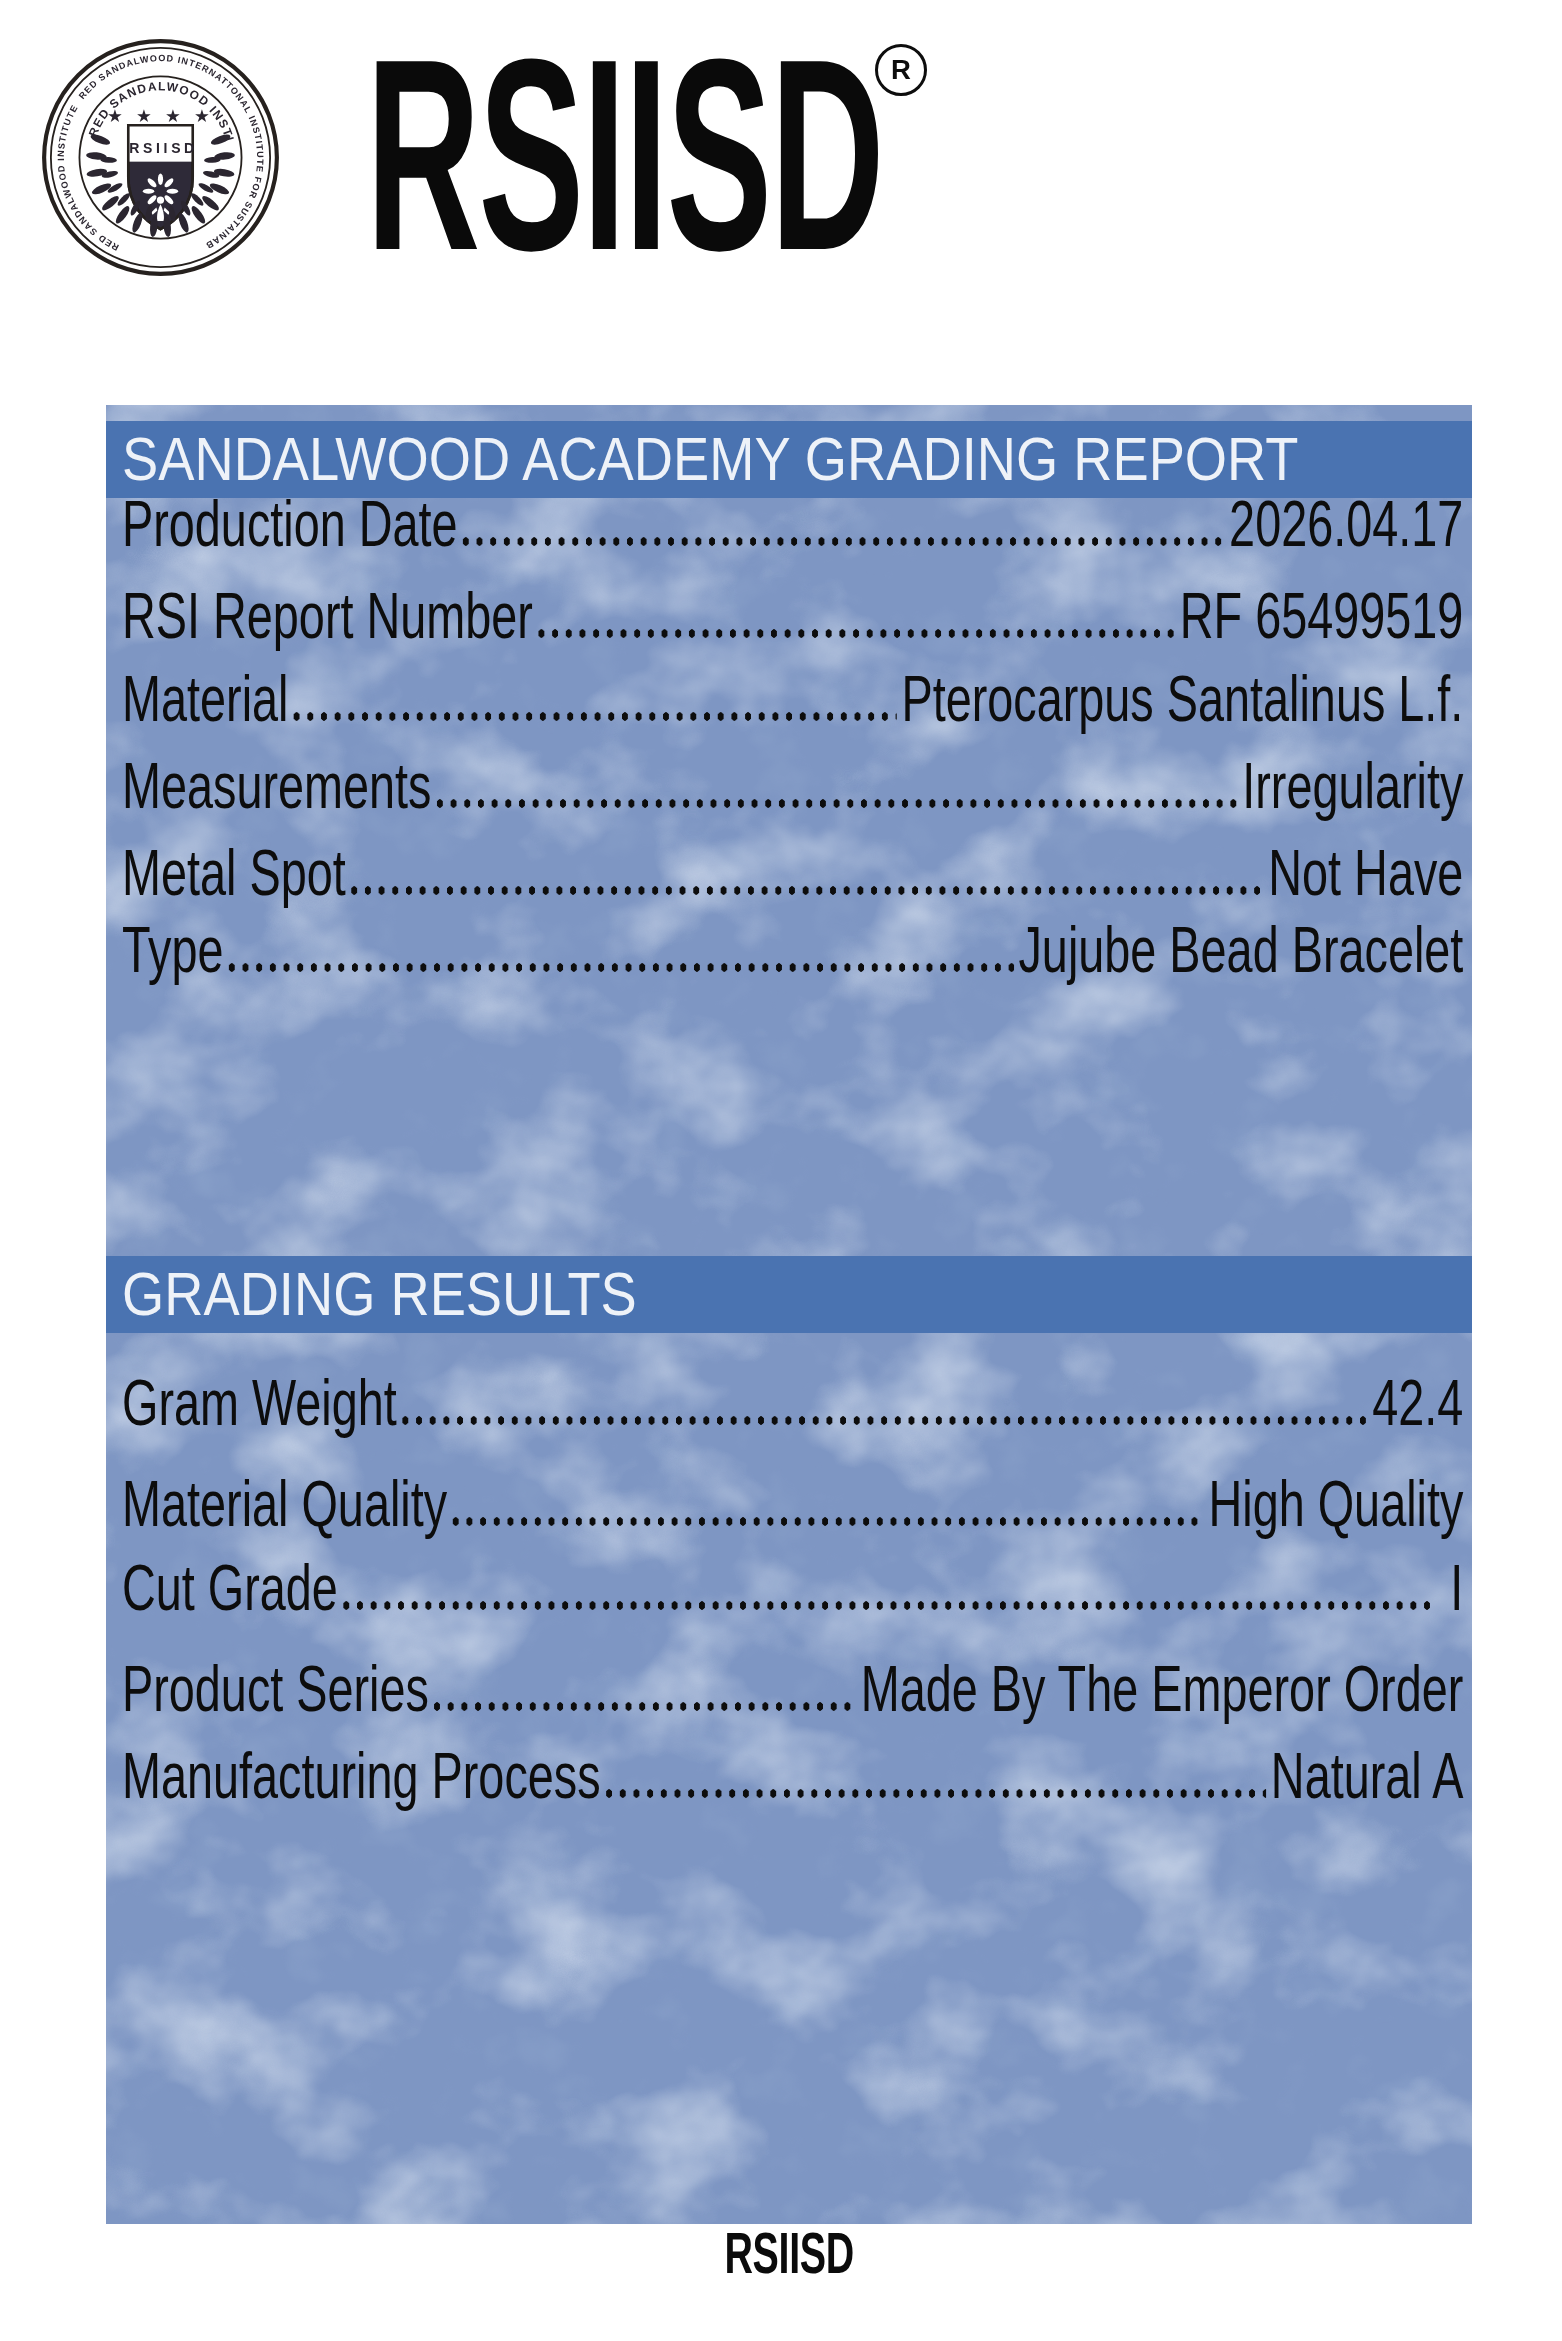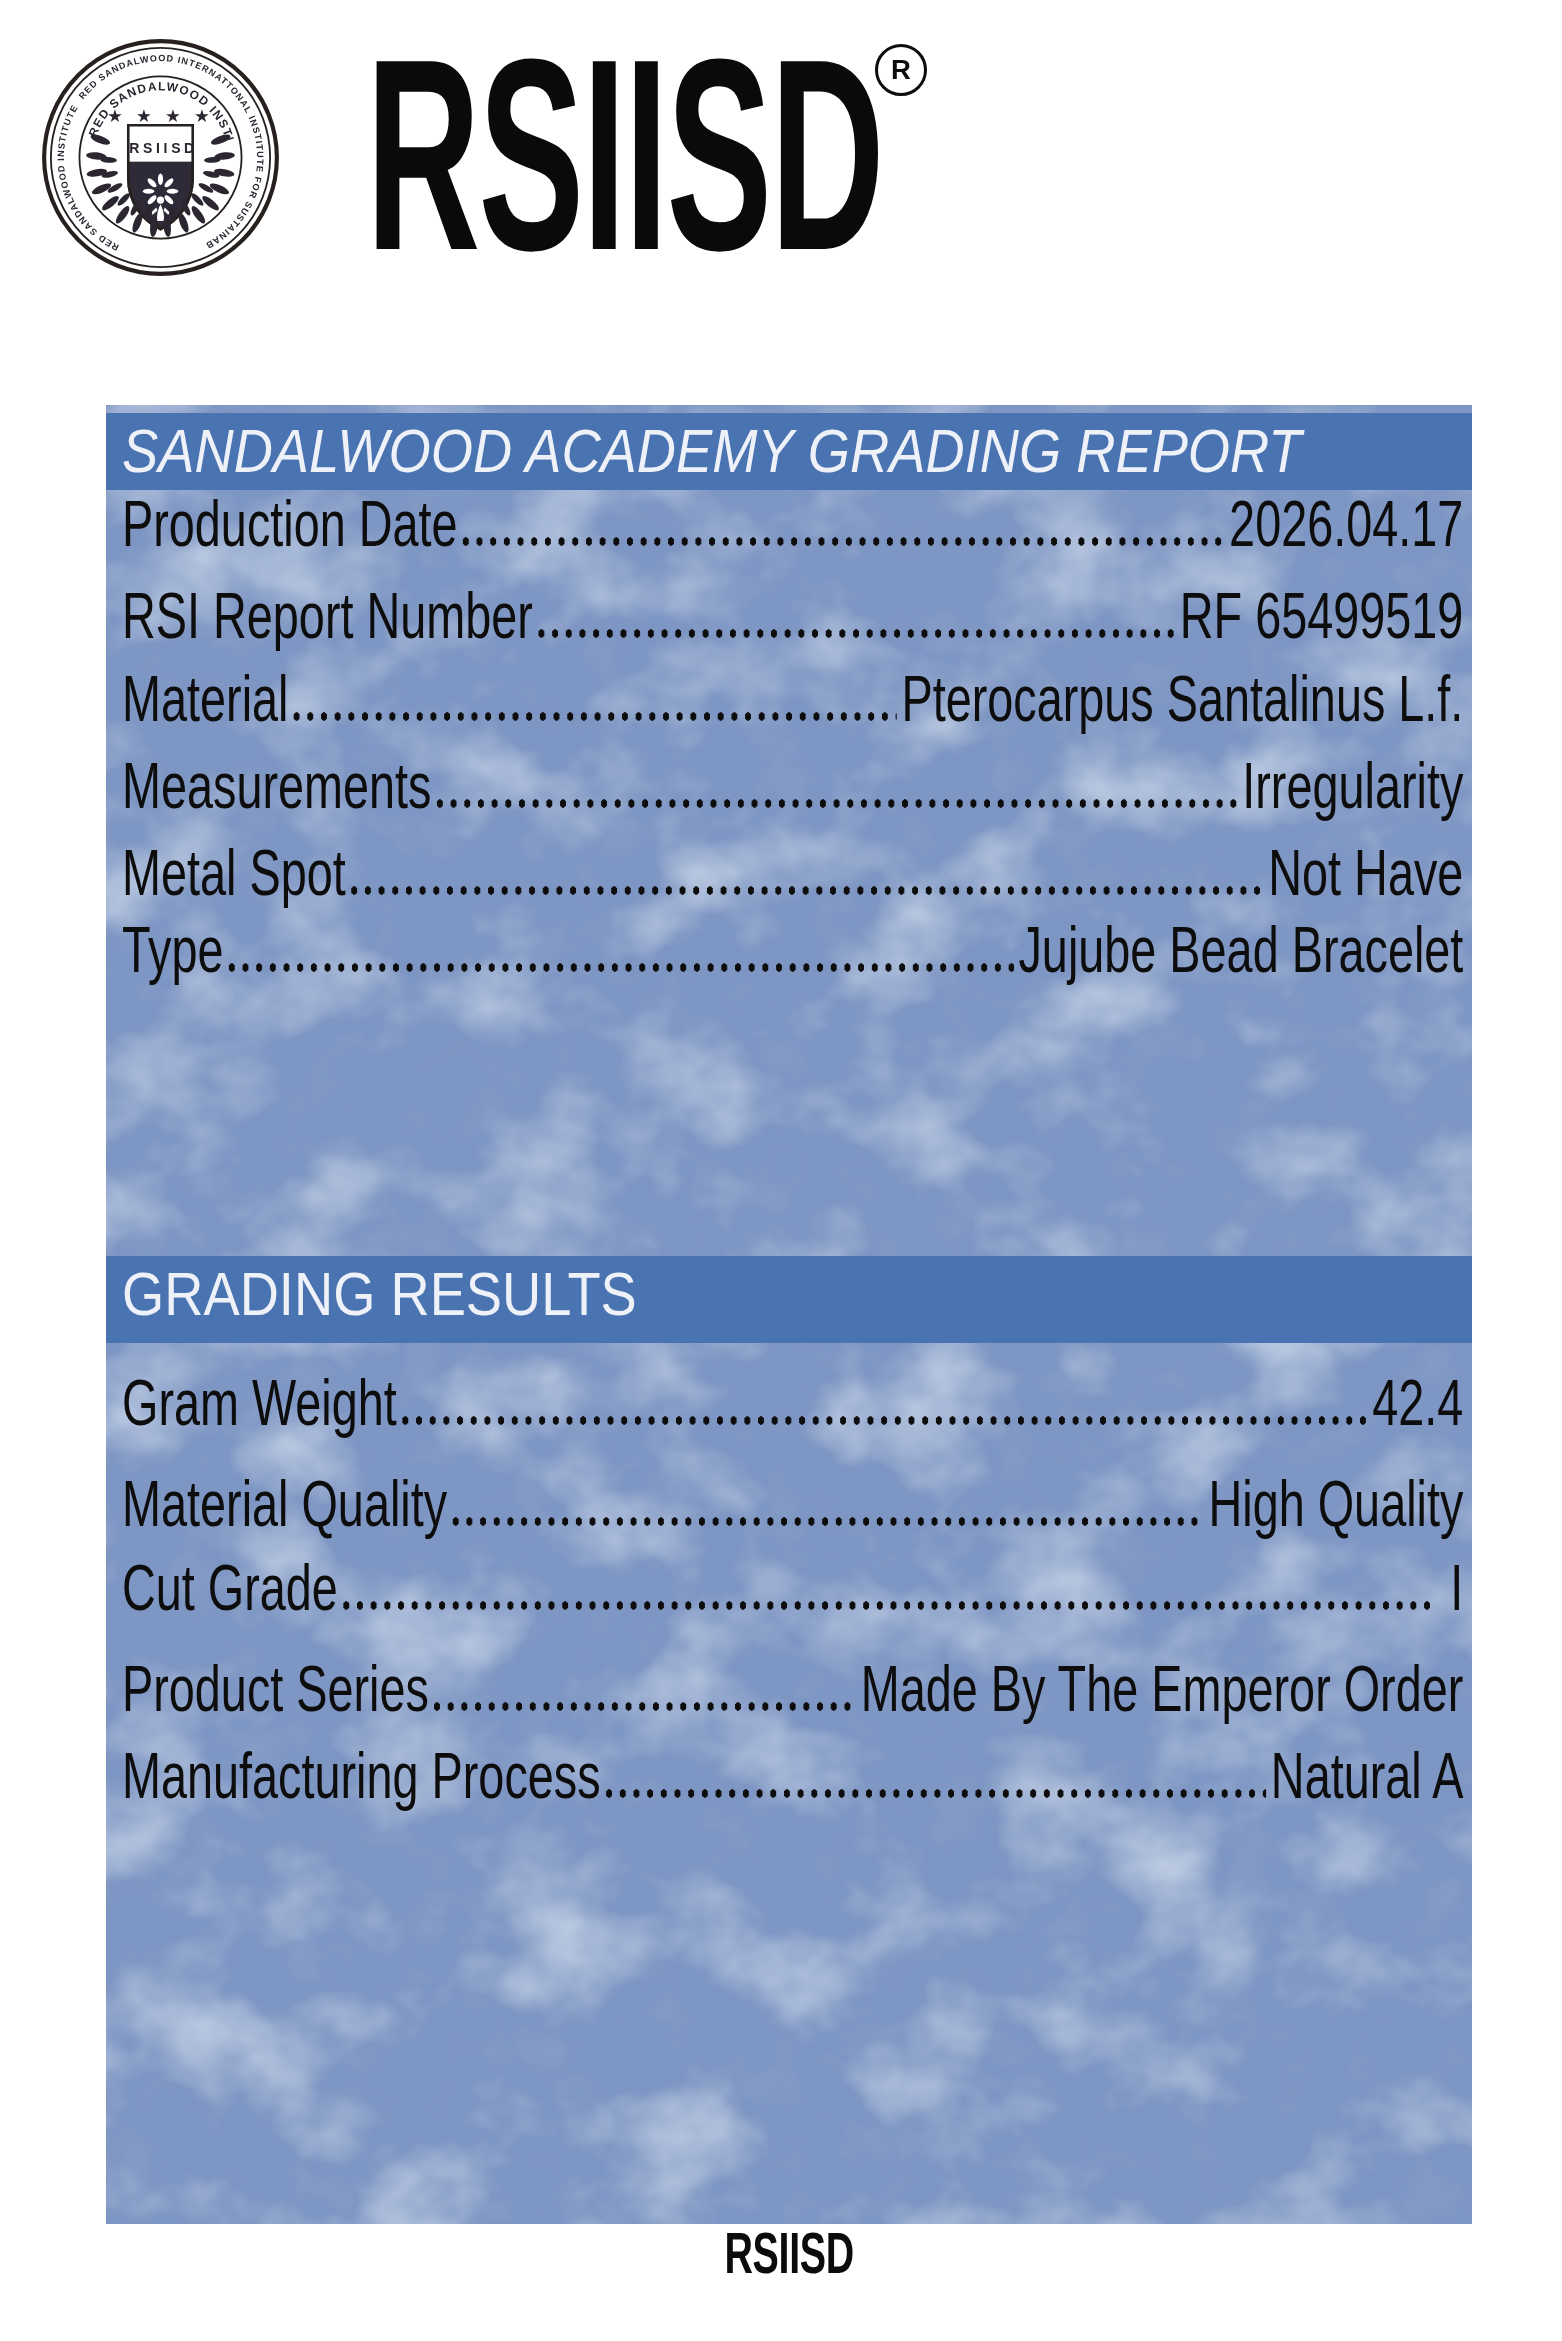--- a/index.html
+++ b/index.html
@@ -20,22 +20,22 @@
     border:3.7px solid #0d0d0d; border-radius:50%;
     display:flex; align-items:center; justify-content:center;
     font-size:27.5px; font-weight:700; color:#0d0d0d;
   }
 
   
   .panel { position:absolute; left:106px; top:405px; width:1366px; height:1819px; background:#7e96c3; }
   .panel-texture { position:absolute; left:0; top:0; width:100%; height:100%; display:block; }
 
   .bar { position:absolute; left:0; width:100%; height:77px; background:#4a73b1; }
-  .bar1 { top:8px;font-style:italic; }
-  .bar2 { top:851px; height:87px;text-decoration:underline; }
+  .bar1 { top:16px; }
+  .bar2 { top:851px; height:77px;text-decoration:underline; }
   .bar-title {
     position:absolute; left:16px; top:0; line-height:77px; white-space:nowrap;
     font-size:61px; font-weight:400; color:#eef2f8; letter-spacing:0px;
     transform:scaleX(0.89); transform-origin:0 0;
   }
 
   .row {
     position:absolute; left:16px; width:1863px;
     transform:scaleX(0.72); transform-origin:0 0;
     display:flex; align-items:baseline;

